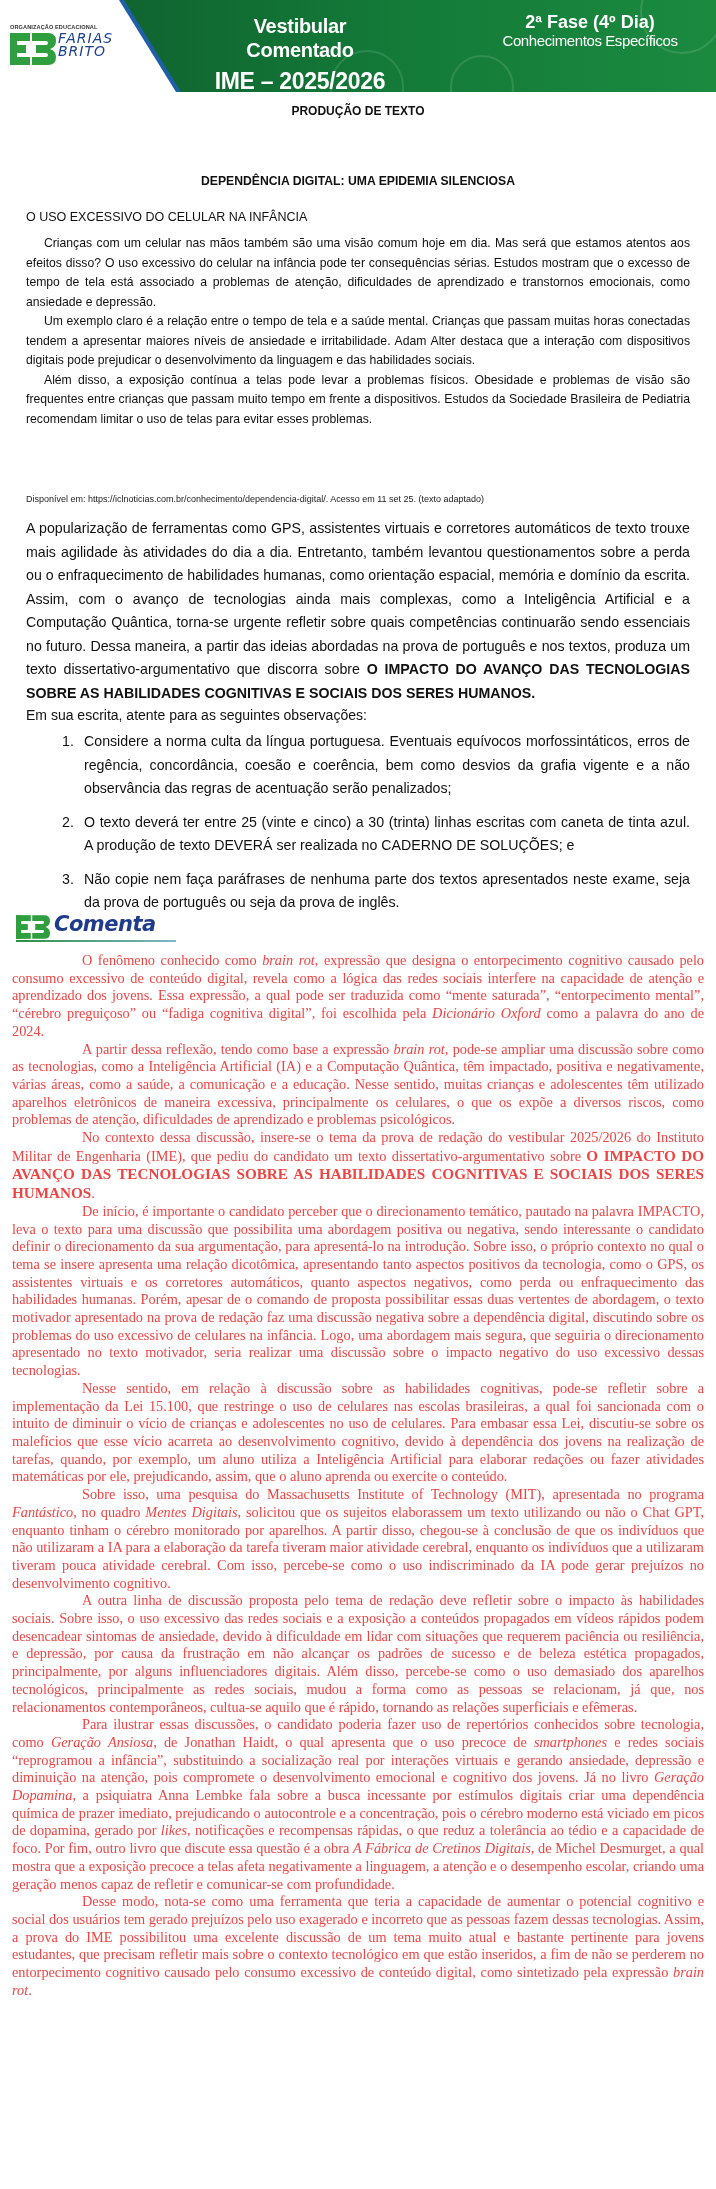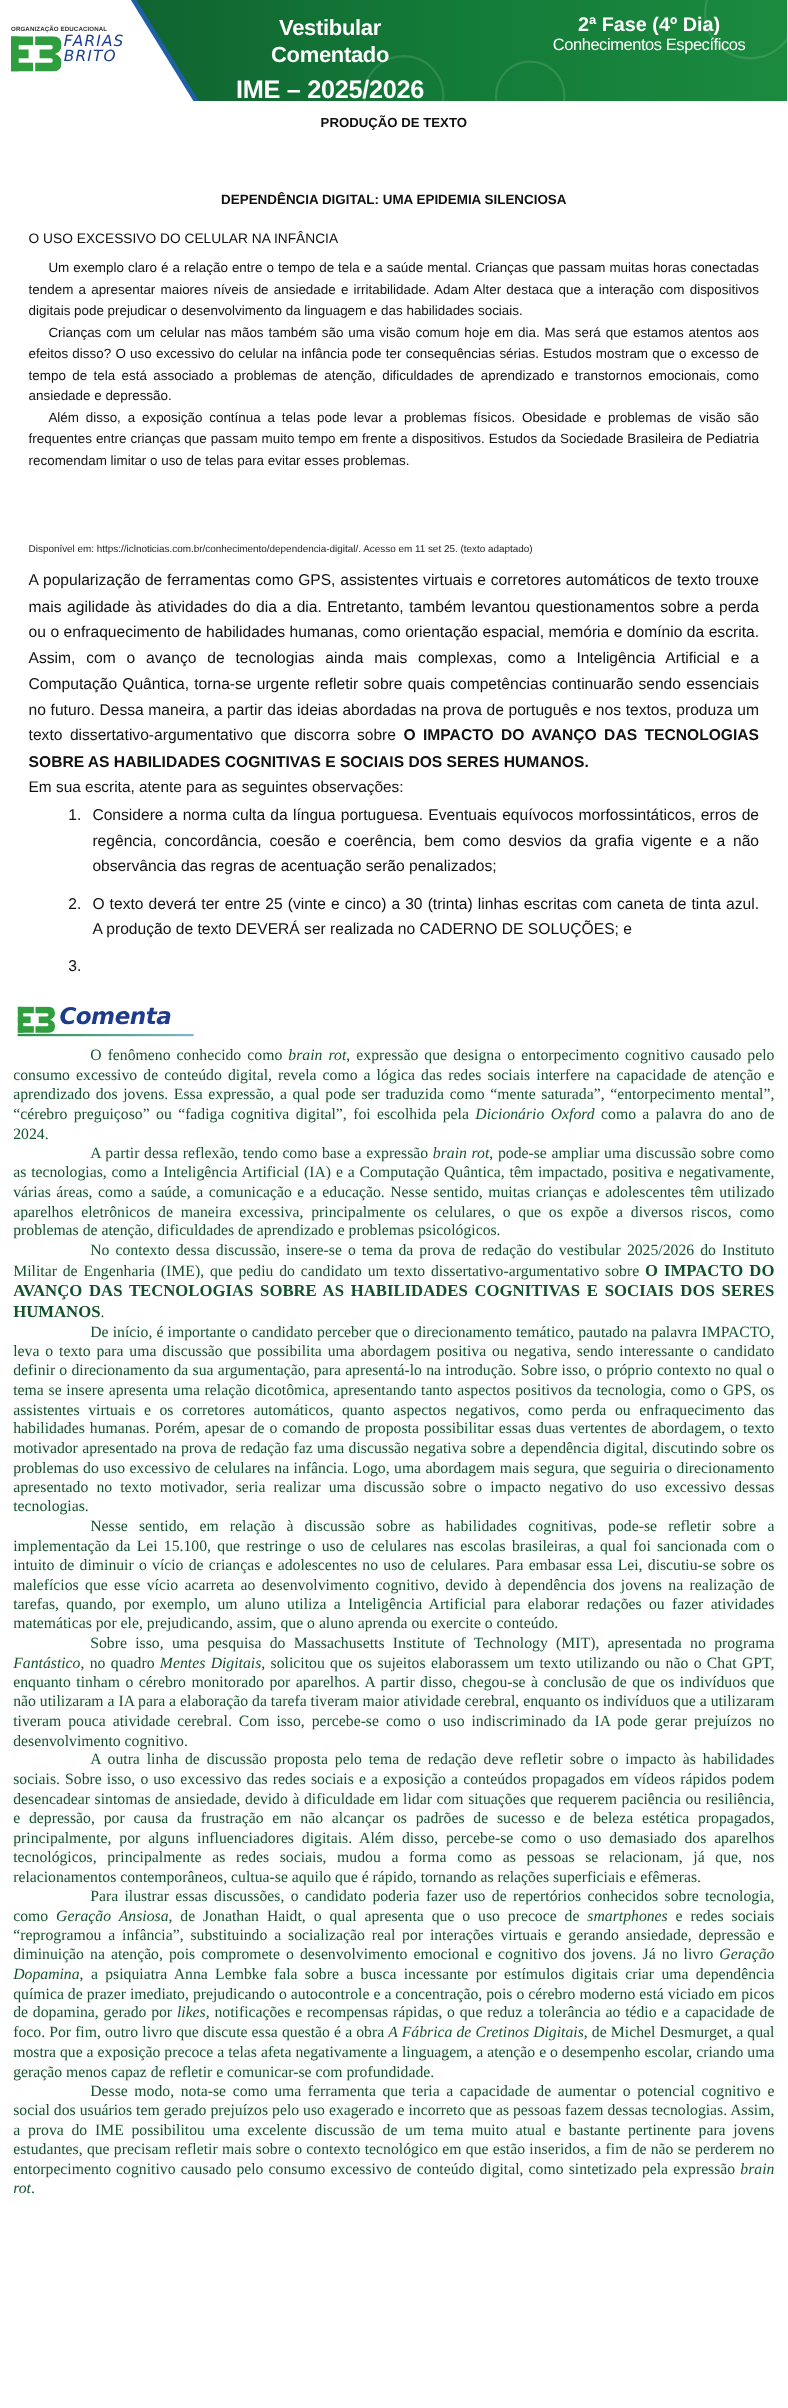--- a/index.html
+++ b/index.html
@@ -37,21 +37,21 @@
   .obs-list li { position: relative; padding-left: 22px; text-align: justify; margin-bottom: 10px; }
   .obs-num { position: absolute; left: 0; top: 0; }
 
   
   .comenta { position: absolute; left: 16px; top: 913px; width: 160px; height: 30px; }
   .comenta-mark { position: absolute; left: 0; top: 2px; width: 34px; height: 24px; }
   .comenta-word { position: absolute; left: 38px; top: -1px; font-family: "DejaVu Sans", sans-serif; font-weight: bold; font-style: italic; font-size: 21px; color: #1f3b8c; letter-spacing: -0.5px; }
   .comenta-line { position: absolute; left: 0; top: 27px; width: 160px; height: 2px; background: linear-gradient(90deg, #2f8f46, #7fb6c9); }
 
   
-  .commentary { position: absolute; left: 12px; top: 952px; width: 692px; font-family: "Liberation Serif", serif; font-size: 14.3px; line-height: 17.7px; text-align: justify; color: #14532d; }
+  .commentary { position: absolute; left: 12px; top: 952px; width: 692px; font-family: "Liberation Serif", serif; font-size: 14.3px; line-height: 17.7px; text-align: justify; color: #ef4444; }
   .commentary p { margin: 0; text-indent: 70px; }
   .commentary b { font-size: 15.2px; }
 </style>
 </head>
 <body>
 
 <div class="header">
   <div class="banner"></div>
   <div class="banner-edge"></div>
   <div class="gear" style="left:330px; top:50px; width:70px; height:70px;"></div>
@@ -81,22 +81,22 @@
     <div class="r1">2ª Fase (4º Dia)</div>
     <div class="r2">Conhecimentos Específicos</div>
   </div>
 </div>
 
 <div class="sec-title" style="top:104px;">PRODUÇÃO DE TEXTO</div>
 <div class="sec-title" style="top:174px; font-size:12.2px;">DEPENDÊNCIA DIGITAL: UMA EPIDEMIA SILENCIOSA</div>
 <div class="subhead" style="top:210px;">O USO EXCESSIVO DO CELULAR NA INFÂNCIA</div>
 
 <div class="sup-text" style="top:234px;">
+  <p>Crianças com um celular nas mãos também são uma visão comum hoje em dia. Mas será que estamos atentos aos efeitos disso? O uso excessivo do celular na infância pode ter consequências sérias. Estudos mostram que o excesso de tempo de tela está associado a problemas de atenção, dificuldades de aprendizado e transtornos emocionais, como ansiedade e depressão.</p>
   <p>Um exemplo claro é a relação entre o tempo de tela e a saúde mental.  Crianças que passam muitas horas conectadas tendem a apresentar maiores níveis de ansiedade e irritabilidade.  Adam Alter destaca que a interação com dispositivos digitais pode prejudicar o desenvolvimento da linguagem e das habilidades sociais.</p>
-  <p>Crianças com um celular nas mãos também são uma visão comum hoje em dia. Mas será que estamos atentos aos efeitos disso? O uso excessivo do celular na infância pode ter consequências sérias. Estudos mostram que o excesso de tempo de tela está associado a problemas de atenção, dificuldades de aprendizado e transtornos emocionais, como ansiedade e depressão.</p>
   <p>Além disso, a exposição contínua a telas pode levar a problemas físicos.  Obesidade e problemas de visão são frequentes entre crianças que passam muito tempo em frente a dispositivos.  Estudos da Sociedade Brasileira de Pediatria recomendam limitar o uso de telas para evitar esses problemas.</p>
 </div>
 
 <div class="source" style="top:446px;">Disponível em: https://iclnoticias.com.br/conhecimento/dependencia-digital/. Acesso em 11 set 25. (texto adaptado)</div>
 
 <div class="prompt" style="top:517px;">
   <span>A popularização de ferramentas como GPS, assistentes virtuais e corretores automáticos de texto trouxe mais agilidade às atividades do dia a dia. Entretanto, também levantou questionamentos sobre a perda ou o enfraquecimento de habilidades humanas, como orientação espacial, memória e domínio da escrita. Assim, com o avanço de tecnologias ainda mais complexas, como a Inteligência Artificial e a Computação Quântica, torna-se urgente refletir sobre quais competências continuarão sendo essenciais no futuro. Dessa maneira, a partir das ideias abordadas na prova de português e nos textos, produza um texto dissertativo-argumentativo que discorra sobre </span><b>O IMPACTO DO AVANÇO DAS TECNOLOGIAS SOBRE AS HABILIDADES COGNITIVAS E SOCIAIS DOS SERES HUMANOS.</b>
 </div>
 
 <div class="obs-intro" style="top:707px;">Em sua escrita, atente para as seguintes observações:</div>
@@ -105,20 +105,21 @@
   <li>
     <span class="obs-num">1.</span>
     <span>Considere a norma culta da língua portuguesa.  Eventuais equívocos morfossintáticos, erros de regência, concordância, coesão e coerência, bem como desvios da grafia vigente e a não observância das regras de acentuação serão penalizados;</span>
   </li>
   <li>
     <span class="obs-num">2.</span>
     <span>O texto deverá ter entre 25 (vinte e cinco) a 30 (trinta) linhas escritas com caneta de tinta azul.  A produção de texto DEVERÁ ser realizada no CADERNO DE SOLUÇÕES; e</span>
   </li>
   <li>
     <span class="obs-num">3.</span>
+    <span>Não copie nem faça paráfrases de nenhuma parte dos textos apresentados neste exame, seja da prova de português ou seja da prova de inglês.</span>
   </li>
 </ol>
 
 <div class="comenta">
   <svg class="comenta-mark" viewBox="0 0 46 32">
     <rect x="0" y="0" width="20" height="8" fill="#2e9e3e"></rect>
     <rect x="0" y="12" width="16" height="8" fill="#2e9e3e"></rect>
     <rect x="0" y="0" width="7" height="32" fill="#2e9e3e"></rect>
     <rect x="0" y="24" width="20" height="8" fill="#2e9e3e"></rect>
     <path d="M22 0 H38 Q46 0 46 8 Q46 14 40 16 Q46 18 46 24 Q46 32 38 32 H22 V24 H36 Q38 24 38 22 Q38 20 36 20 H26 V12 H36 Q38 12 38 10 Q38 8 36 8 H22 Z" fill="#2e9e3e"></path>

